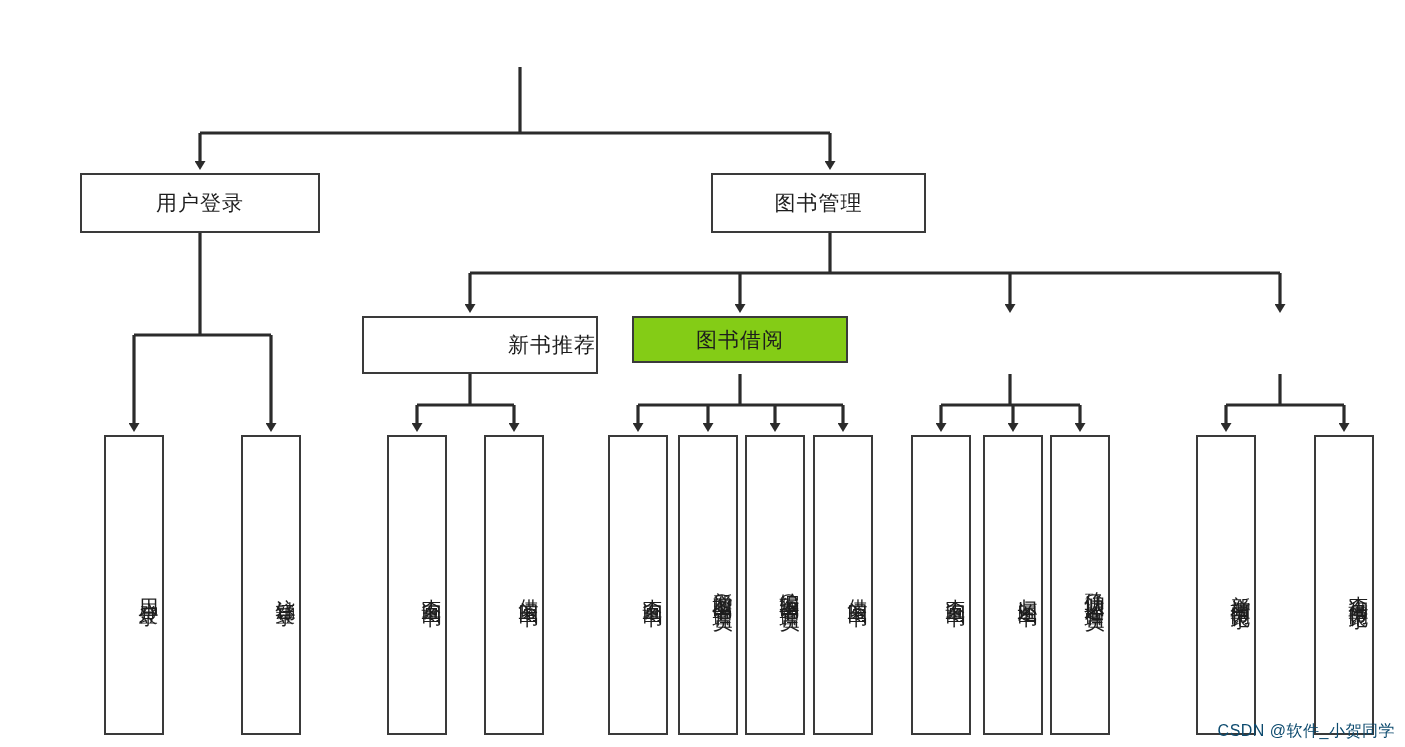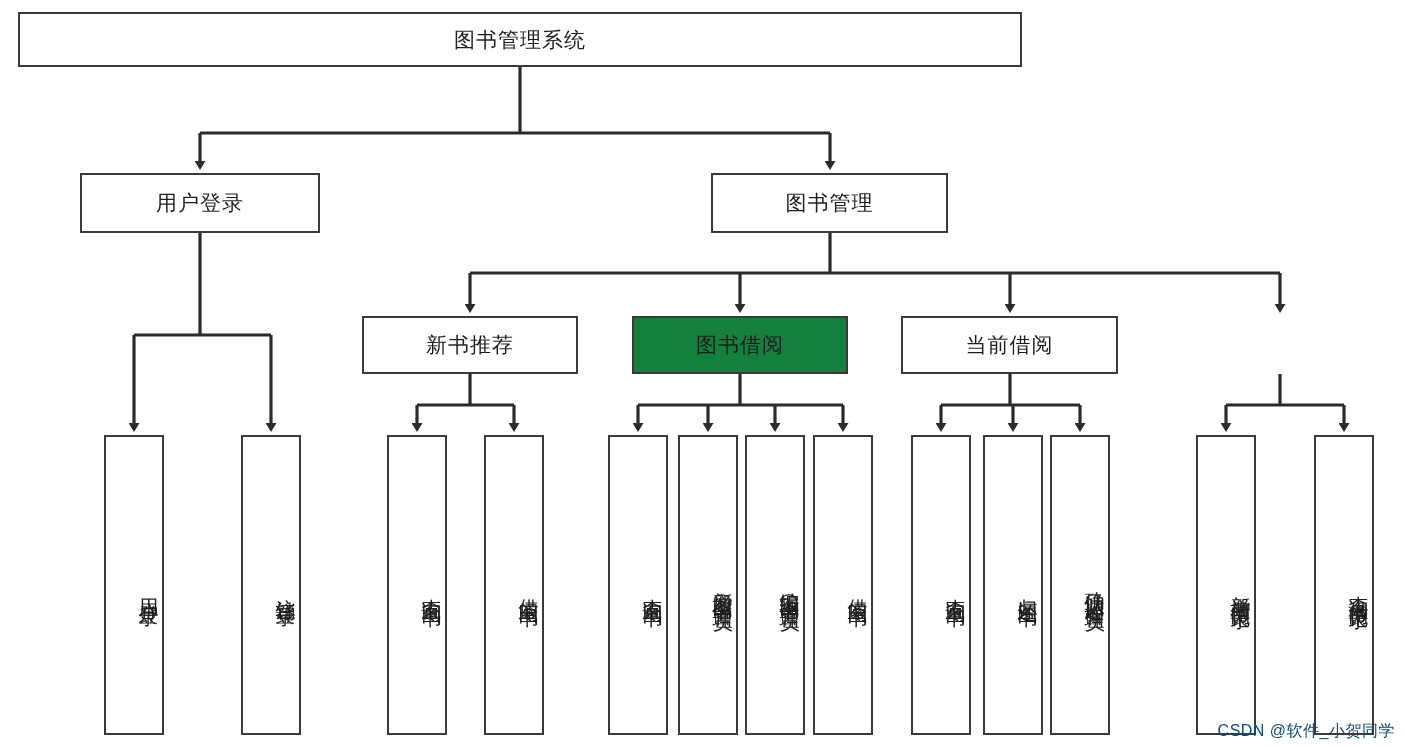--- a/index.html
+++ b/index.html
@@ -116,39 +116,33 @@
       <path d="M1013,405 L1013,424" marker-end="url(#arrow)"></path>
       <path d="M1080,405 L1080,424" marker-end="url(#arrow)"></path>
 
       <path d="M1280,374 L1280,405"></path>
       <path d="M1226,405 L1344,405"></path>
       <path d="M1226,405 L1226,424" marker-end="url(#arrow)"></path>
       <path d="M1344,405 L1344,424" marker-end="url(#arrow)"></path>
     </g>
   </svg>
 
-  <div class="node horiz" id="node-root" style="left: 18px; top: 12px; width: 1004px; height: 55px; background: rgb(255, 255, 255); border-color: rgb(58, 58, 58); color: rgb(29, 29, 29);">
-    <span class="label">图书管理系统</span>
-  </div>
 
   <div class="node horiz" id="node-l1-0" style="left: 80px; top: 173px; width: 240px; height: 60px; background: rgb(255, 255, 255); border-color: rgb(58, 58, 58); color: rgb(29, 29, 29);">
     <span class="label">用户登录</span>
   </div>
-  <div class="node horiz" id="node-l1-1" style="left: 711px; top: 173px; width: 237px; height: 60px; background: rgb(255, 255, 255); border-color: rgb(58, 58, 58); color: rgb(29, 29, 29);">
+  <div class="node horiz" id="node-l1-1" style="left: 711px; top: 173px; width: 215px; height: 60px; background: rgb(255, 255, 255); border-color: rgb(58, 58, 58); color: rgb(29, 29, 29);">
     <span class="label">图书管理</span>
   </div>
 
-  <div class="node horiz" id="node-l2-0" style="left: 362px; top: 316px; width: 216px; height: 58px; background: rgb(255, 255, 255); border-color: rgb(58, 58, 58); color: rgb(29, 29, 29);">
+  <div class="node horiz" id="node-l2-0" style="left: 362px; top: 316px; width: 236px; height: 58px; background: rgb(255, 255, 255); border-color: rgb(58, 58, 58); color: rgb(29, 29, 29); justify-content: flex-end;">
     <span class="label">新书推荐</span>
   </div>
-  <div class="node horiz" id="node-l2-1" style="left: 632px; top: 316px; width: 216px; height: 58px; background: #15803d; border-color: rgb(58, 58, 58); color: rgb(29, 29, 29);">
+  <div class="node horiz" id="node-l2-1" style="left: 632px; top: 316px; width: 216px; height: 47px; background: #84cc16; border-color: rgb(58, 58, 58); color: rgb(29, 29, 29);">
     <span class="label">图书借阅</span>
-  </div>
-  <div class="node horiz" id="node-l2-2" style="left: 901px; top: 316px; width: 217px; height: 58px; background: rgb(255, 255, 255); border-color: rgb(58, 58, 58); color: rgb(29, 29, 29);">
-    <span class="label">当前借阅</span>
   </div>
 
   <div class="node vert" id="node-leaf-0" style="left: 104px; top: 435px; width: 60px; height: 300px; background: rgb(255, 255, 255); border-color: rgb(58, 58, 58); color: rgb(29, 29, 29);">
     <span class="label">用户登录</span>
   </div>
   <div class="node vert" id="node-leaf-1" style="left: 241px; top: 435px; width: 60px; height: 300px; background: rgb(255, 255, 255); border-color: rgb(58, 58, 58); color: rgb(29, 29, 29);">
     <span class="label">注销登录</span>
   </div>
   <div class="node vert" id="node-leaf-2" style="left: 387px; top: 435px; width: 60px; height: 300px; background: rgb(255, 255, 255); border-color: rgb(58, 58, 58); color: rgb(29, 29, 29);">
     <span class="label">查询图书</span>

